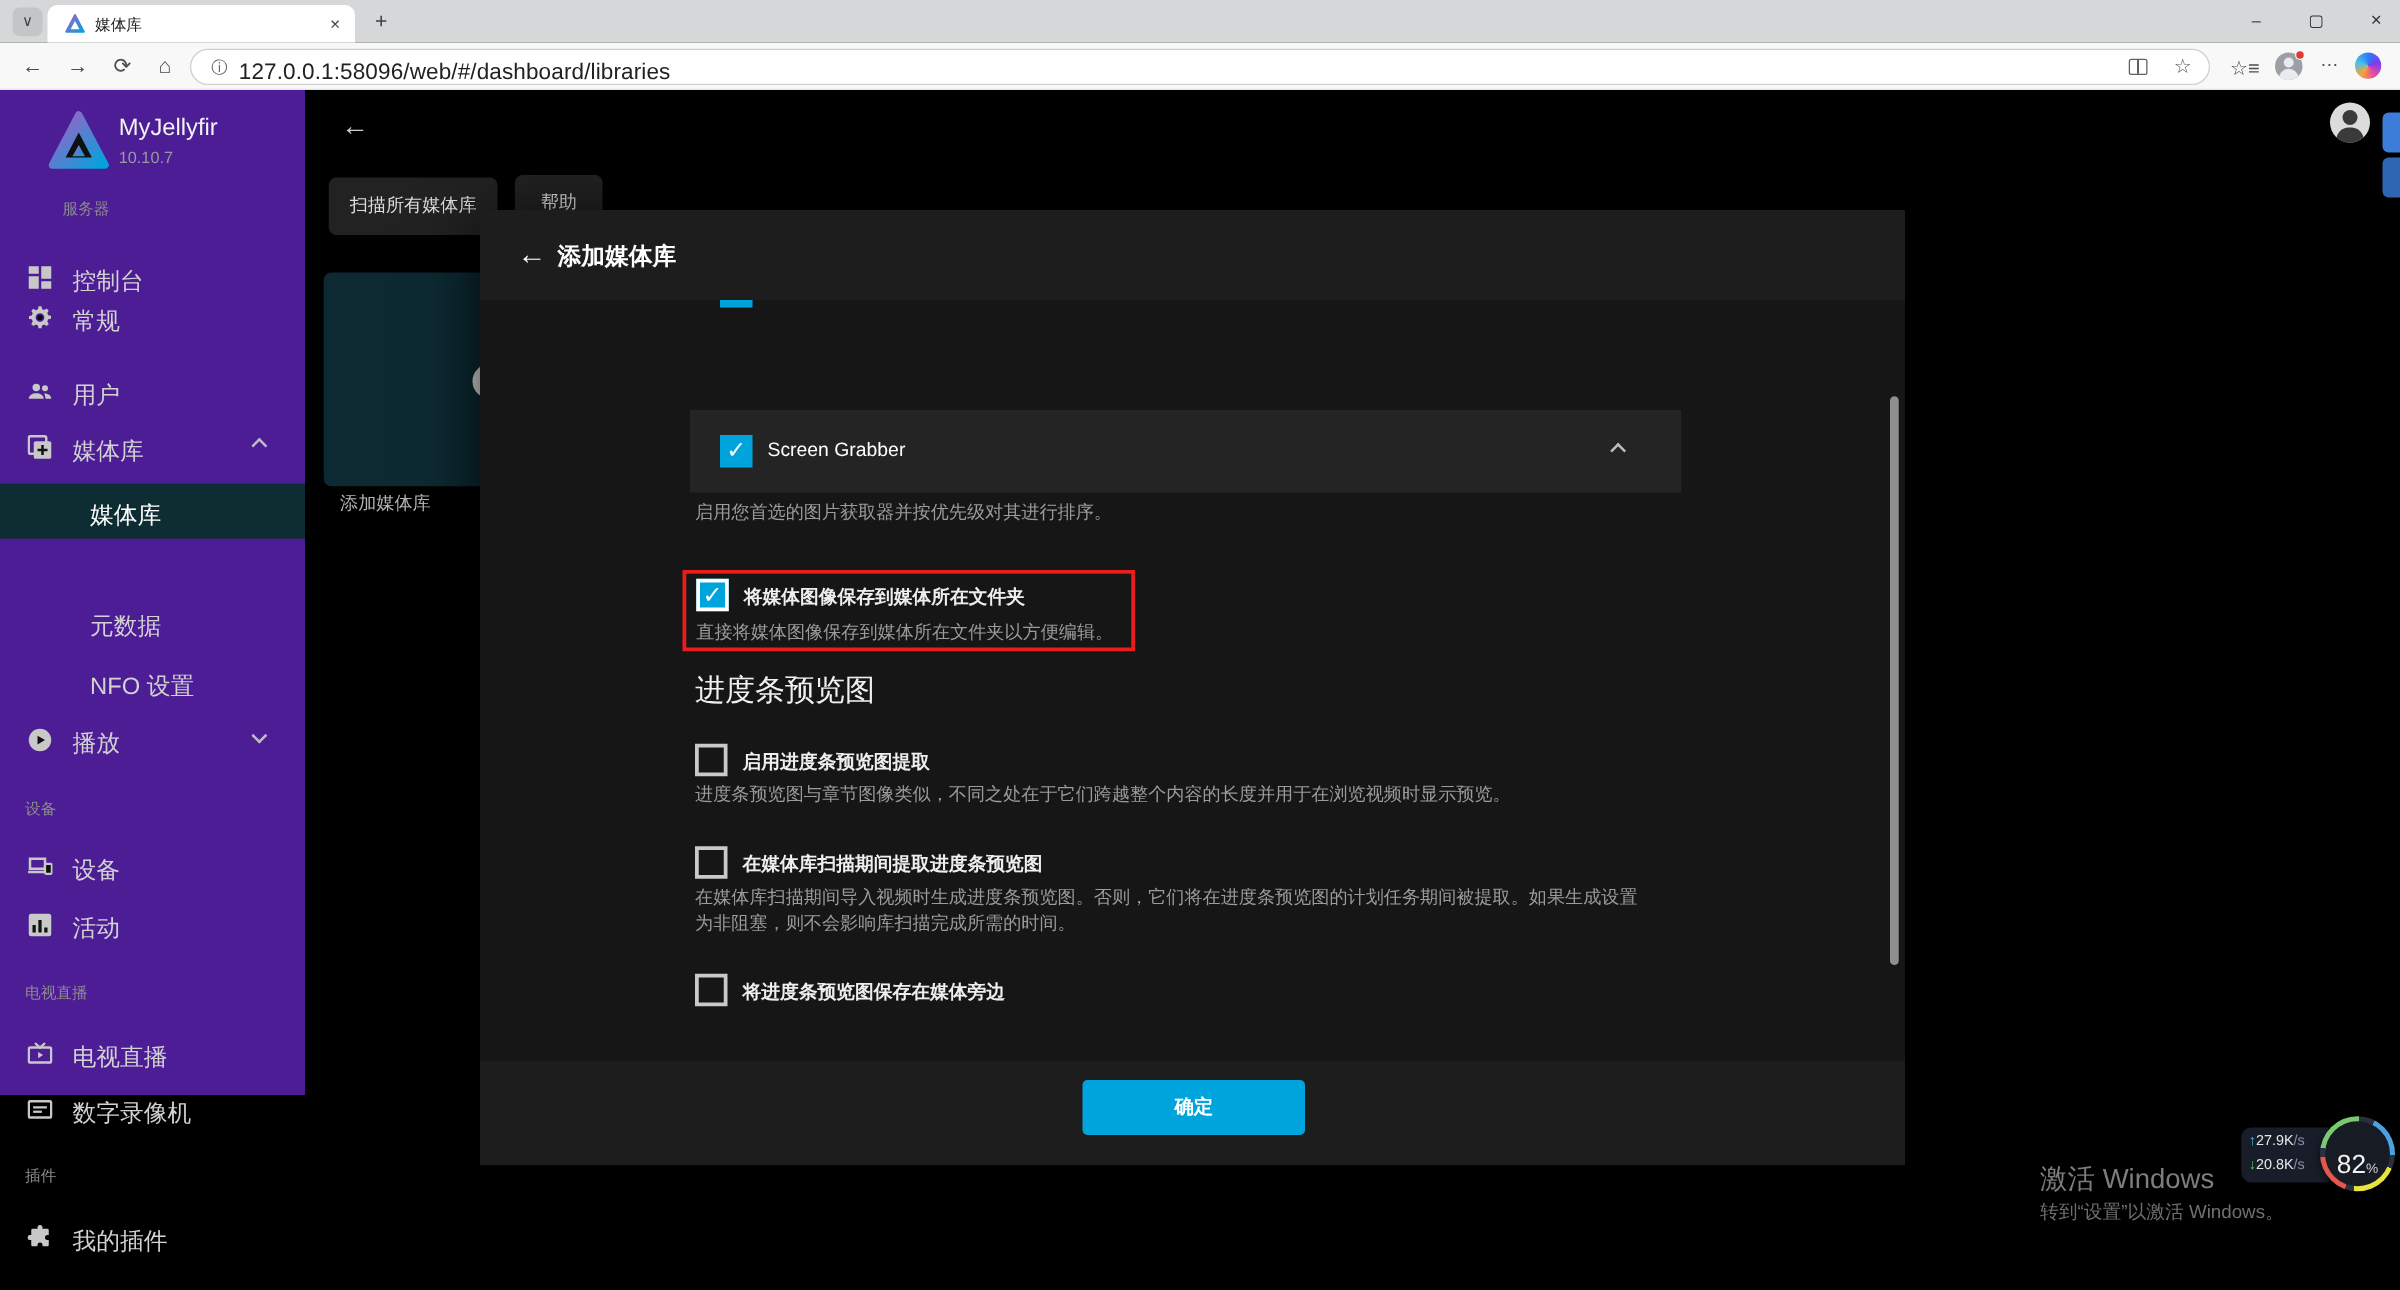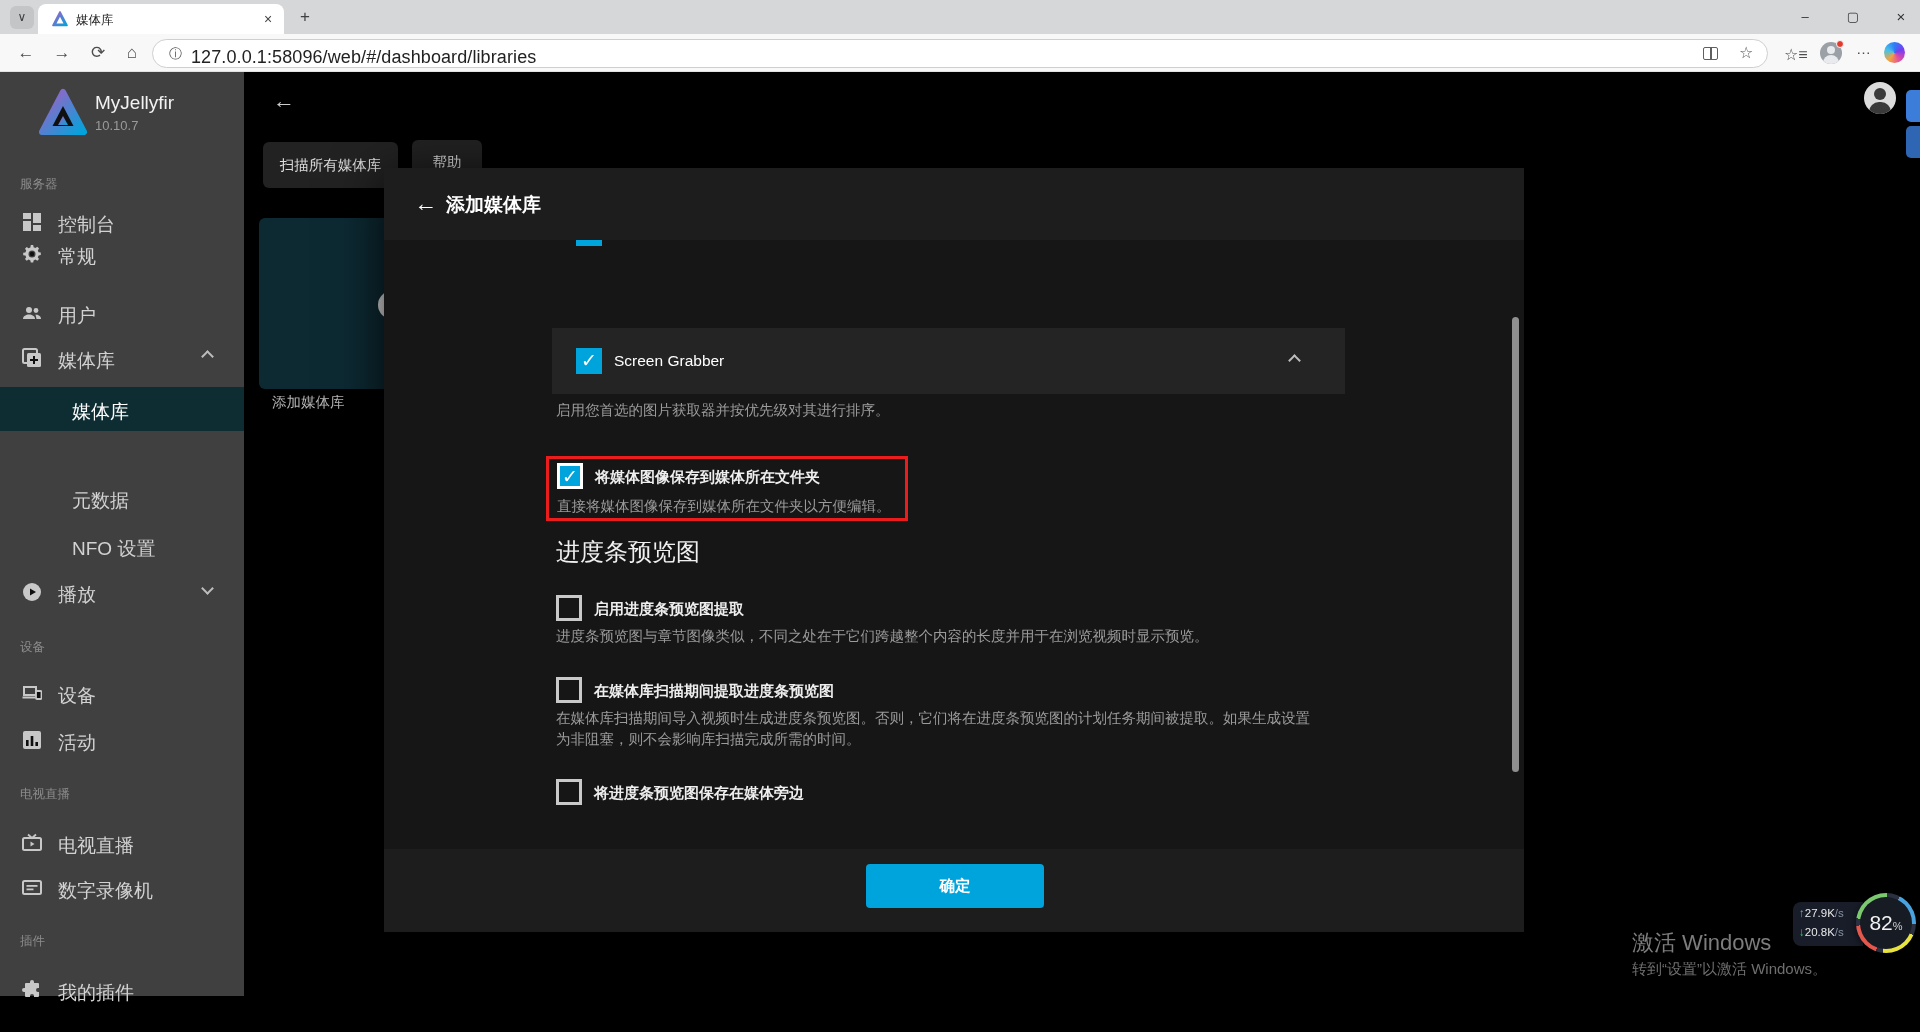--- a/index.html
+++ b/index.html
@@ -27,21 +27,21 @@
   .favlist-ic { left:1784px; top:11px; color:#4d4d4d; font-size:16px; }
   #avatar-edge { left:1820px; top:8px; width:22px; height:22px; border-radius:50%; background:#9aa0a6; overflow:hidden; }
   #avatar-edge .head { position:absolute; left:7px; top:4px; width:8px; height:8px; border-radius:50%; background:#e8eaed; }
   #avatar-edge .body { position:absolute; left:3px; top:13px; width:16px; height:10px; border-radius:8px 8px 0 0; background:#e8eaed; }
   #avatar-dot { left:1836px; top:6px; width:8px; height:8px; border-radius:50%; background:#e33a2f; border:1.5px solid #f8f8f8; }
   .dots-ic { left:1856px; top:6px; color:#4d4d4d; font-size:15px; letter-spacing:1px; }
   #copilot { left:1884px; top:8px; width:21px; height:21px; border-radius:50%;
              background:conic-gradient(#2f7cf6,#7a3cf0,#e04ca3,#f6a33b,#46c3e8,#2f7cf6); }
 
   
-  #sidebar { left:0; top:72px; width:244px; height:924px; background:#404040; }
+  #sidebar { left:0; top:72px; width:244px; height:804px; background:#4c1d95; }
   #app-name { left:95px; top:20px; font-size:19px; color:#f2f2f2; }
   #app-version { left:95px; top:46px; font-size:13px; color:#9a9a9a; }
   .sect { left:20px; font-size:12.5px; color:#8c8c8c; }
   .sitem { left:0; width:244px; height:44px; }
   .sitem .ic { position:absolute; left:22px; top:12px; width:20px; height:20px; }
   .sitem .lb { position:absolute; left:58px; top:12px; font-size:19px; color:#d2d2d2; }
   .sub .lb { left:72px; }
   .sel { background:#0e2d33; }
   .sel .lb { color:#ffffff; }
   .chev { display:inline-block; width:9px; height:9px; border-right:2px solid #bdbdbd; border-bottom:2px solid #bdbdbd; }
@@ -82,21 +82,21 @@
   
   #wm1 { left:1632px; top:928px; font-size:22px; color:#7d7d7d; }
   #wm2 { left:1632px; top:960px; font-size:15px; color:#6f6f6f; }
   #speed { left:1793px; top:902px; width:70px; height:44px; background:rgba(26,32,44,.92); border-radius:8px 0 0 8px; }
   .spd-row { position:absolute; left:6px; font-size:11.5px; color:#e8e8e8; }
   .spd-unit { color:#8a93a3; }
   #gauge { left:1856px; top:893px; width:60px; height:60px; border-radius:50%;
            background:conic-gradient(from 200deg, #e4574d 0 18%, #2b3040 18% 22%, #7bc96f 22% 45%, #2b3040 45% 52%, #4aa3df 52% 70%, #2b3040 70% 76%, #e8e33f 76% 96%, #2b3040 96% 100%);
            box-shadow:0 2px 8px rgba(0,0,0,.6); }
   #gauge-in { position:absolute; left:4px; top:4px; width:52px; height:52px; border-radius:50%; background:#171b24;
-              color:#f2f2f2; text-align:center; line-height:52px; font-size:21px; }
+              color:#f2f2f2; text-align:center; line-height:70px; font-size:21px; }
   #gauge-in .pct { font-size:11px; color:#cfcfcf; }
 </style>
 </head>
 <body>
 
 <div id="screen">
 
   <div id="tabstrip" class="abs">
     <div class="abs tab-chev">∨</div>
     <div id="tab" class="abs">
@@ -148,21 +148,21 @@
             <stop offset="1" stop-color="#00a4dc"></stop>
       </linearGradient>
         </defs>
       <path d="M25 4 L46 44 L4 44 Z" fill="url(#jg1)" stroke="url(#jg1)" stroke-width="6" stroke-linejoin="round"></path>
       <path d="M25 18 L35.5 38 L14.5 38 Z" fill="#101010"></path>
       <path d="M25 28 L30 37 L20 37 Z" fill="url(#jg1)"></path>
     </svg>
     <span id="app-name" class="abs">MyJellyfir</span>
     <span id="app-version" class="abs">10.10.7</span>
 
-    <span class="abs sect" style="top:104px;">服务器</span>
+    <span class="abs sect" style="top:87px;margin-left:30px;">服务器</span>
 
     <div class="abs sitem" style="top:128px;">
       <svg class="ic" viewBox="0 0 20 20">
         <rect x="1" y="1" width="8" height="6" fill="#c8c8c8"></rect>
           <rect x="11" y="1" width="8" height="10" fill="#c8c8c8"></rect>
         <rect x="1" y="9" width="8" height="10" fill="#c8c8c8"></rect>
           <rect x="11" y="13" width="8" height="6" fill="#c8c8c8"></rect>
       </svg>
       <span class="lb">控制台</span>
     </div>

